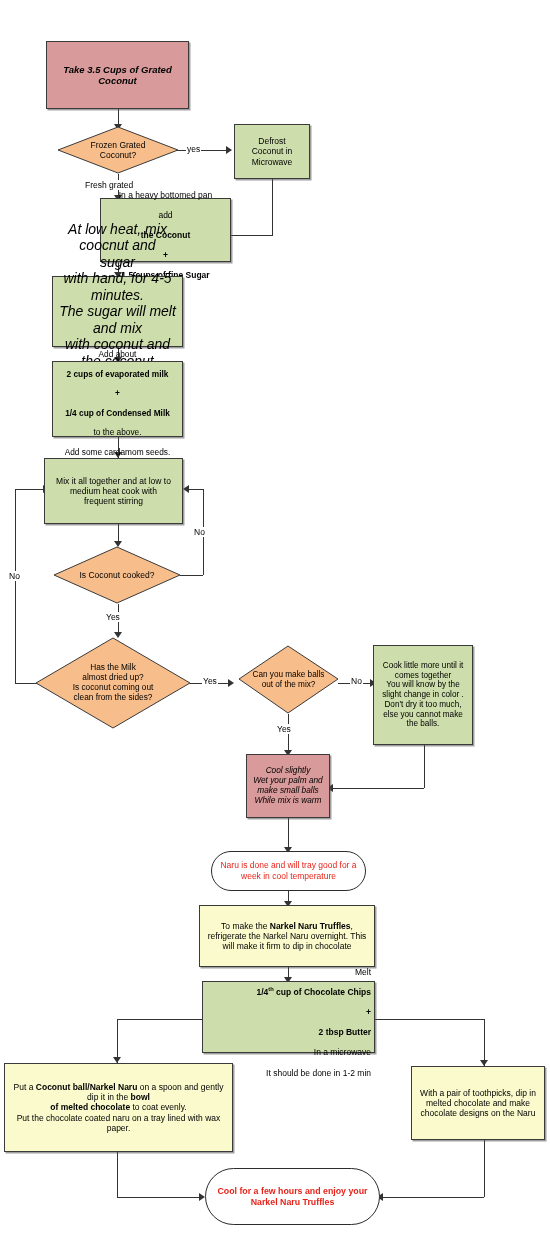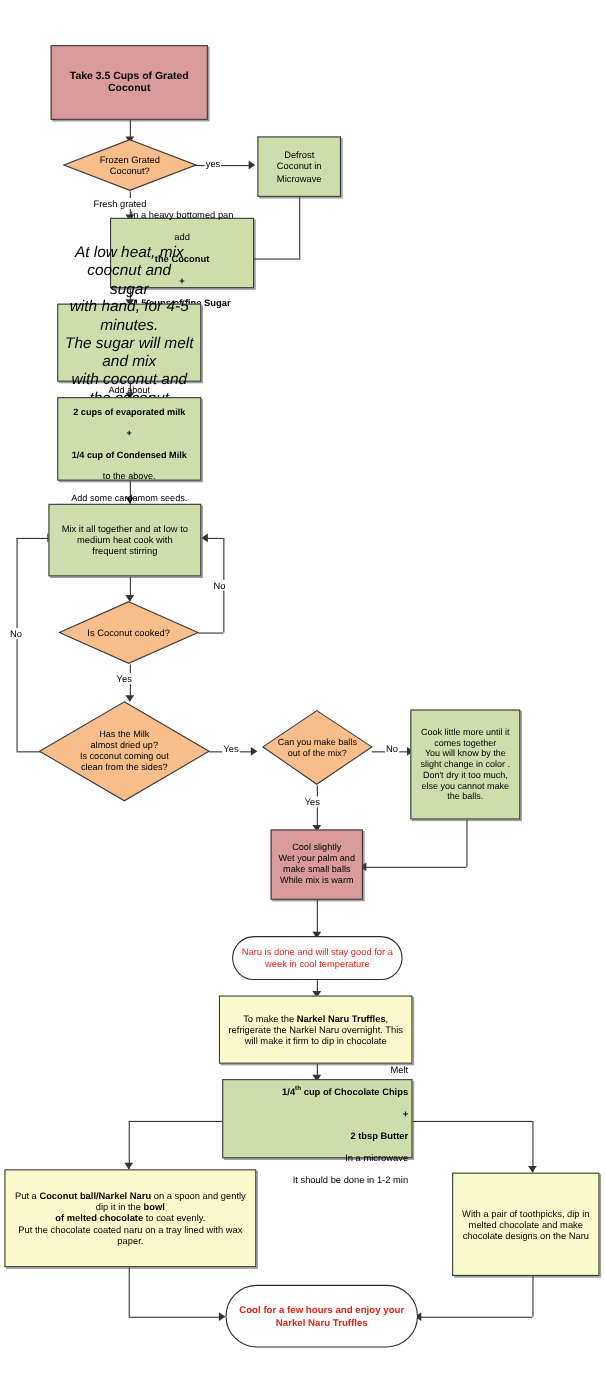--- a/index.html
+++ b/index.html
@@ -30,21 +30,21 @@
     display:block;
     width:100%;
     padding:0 3px;
     white-space:pre-line;
   }
   .rect{
     border:1px solid #3a3a3a;
     box-shadow:1.5px 1.5px 0 rgba(80,80,80,.55);
   }
   .green{background:#cdddab;}
-  .pink {background:#d89a9a;}
+  .pink {background:#d89a9a;font-style:italic;}
   .cream{background:#fafacd;}
 
   
   .diamond{
     position:absolute;
     display:flex;
     align-items:center;
     justify-content:center;
     text-align:center;
     color:#000;
@@ -269,21 +269,21 @@
   </div>
 
   <div class="node rect pink" style="left:246px;top:754px;width:84px;height:64px;font-size:8.3px;">
     <span class="txt">Cool slightly
 Wet your palm and
 make small balls
 While mix is warm</span>
   </div>
 
   <div class="stadium" style="left:211px;top:851px;width:155px;height:40px;font-size:8.5px;">
-    <span class="txt red" style="display:block;width:94%;white-space:pre-line;text-align:center;">Naru is done and will stay good for a
+    <span class="txt red" style="display:block;width:94%;white-space:pre-line;text-align:center;">Naru is done and will tray good for a
 week in cool temperature</span>
   </div>
 
   <div class="node rect cream" style="left:199px;top:905px;width:176px;height:62px;font-size:8.5px;">
     <span class="txt" style="white-space:normal;">
       <span>To make the </span><b>Narkel Naru Truffles</b><span style="white-space:pre-line;">,
 refrigerate the Narkel Naru overnight. This
 will make it firm to dip in chocolate</span>
     </span>
   </div>
@@ -302,21 +302,21 @@
   <div class="node rect cream" style="left:4px;top:1063px;width:229px;height:89px;font-size:8.5px;">
     <span class="txt" style="white-space:normal;">
       <span>Put a </span><b>Coconut ball/Narkel Naru</b><span> on a spoon and gently</span><br>
       <span>dip it in the </span><b>bowl</b><br>
       <b>of melted chocolate</b><span> to coat evenly.</span><br>
       <span>Put the chocolate coated naru on a tray lined with wax</span><br>
       <span>paper.</span>
     </span>
   </div>
 
-  <div class="node rect cream" style="left:411px;top:1066px;width:134px;height:94px;font-size:8.5px;">
+  <div class="node rect cream" style="left:411px;top:1066px;width:134px;height:74px;font-size:8.5px;">
     <span class="txt">With a pair of toothpicks, dip in
 melted chocolate and make
 chocolate designs on the Naru</span>
   </div>
 
   <div class="stadium" style="left:205px;top:1168px;width:175px;height:57px;font-size:8.8px;">
     <span class="txt redb" style="display:block;width:96%;white-space:pre-line;text-align:center;">Cool for a few hours and enjoy your
 Narkel Naru Truffles</span>
   </div>
 

